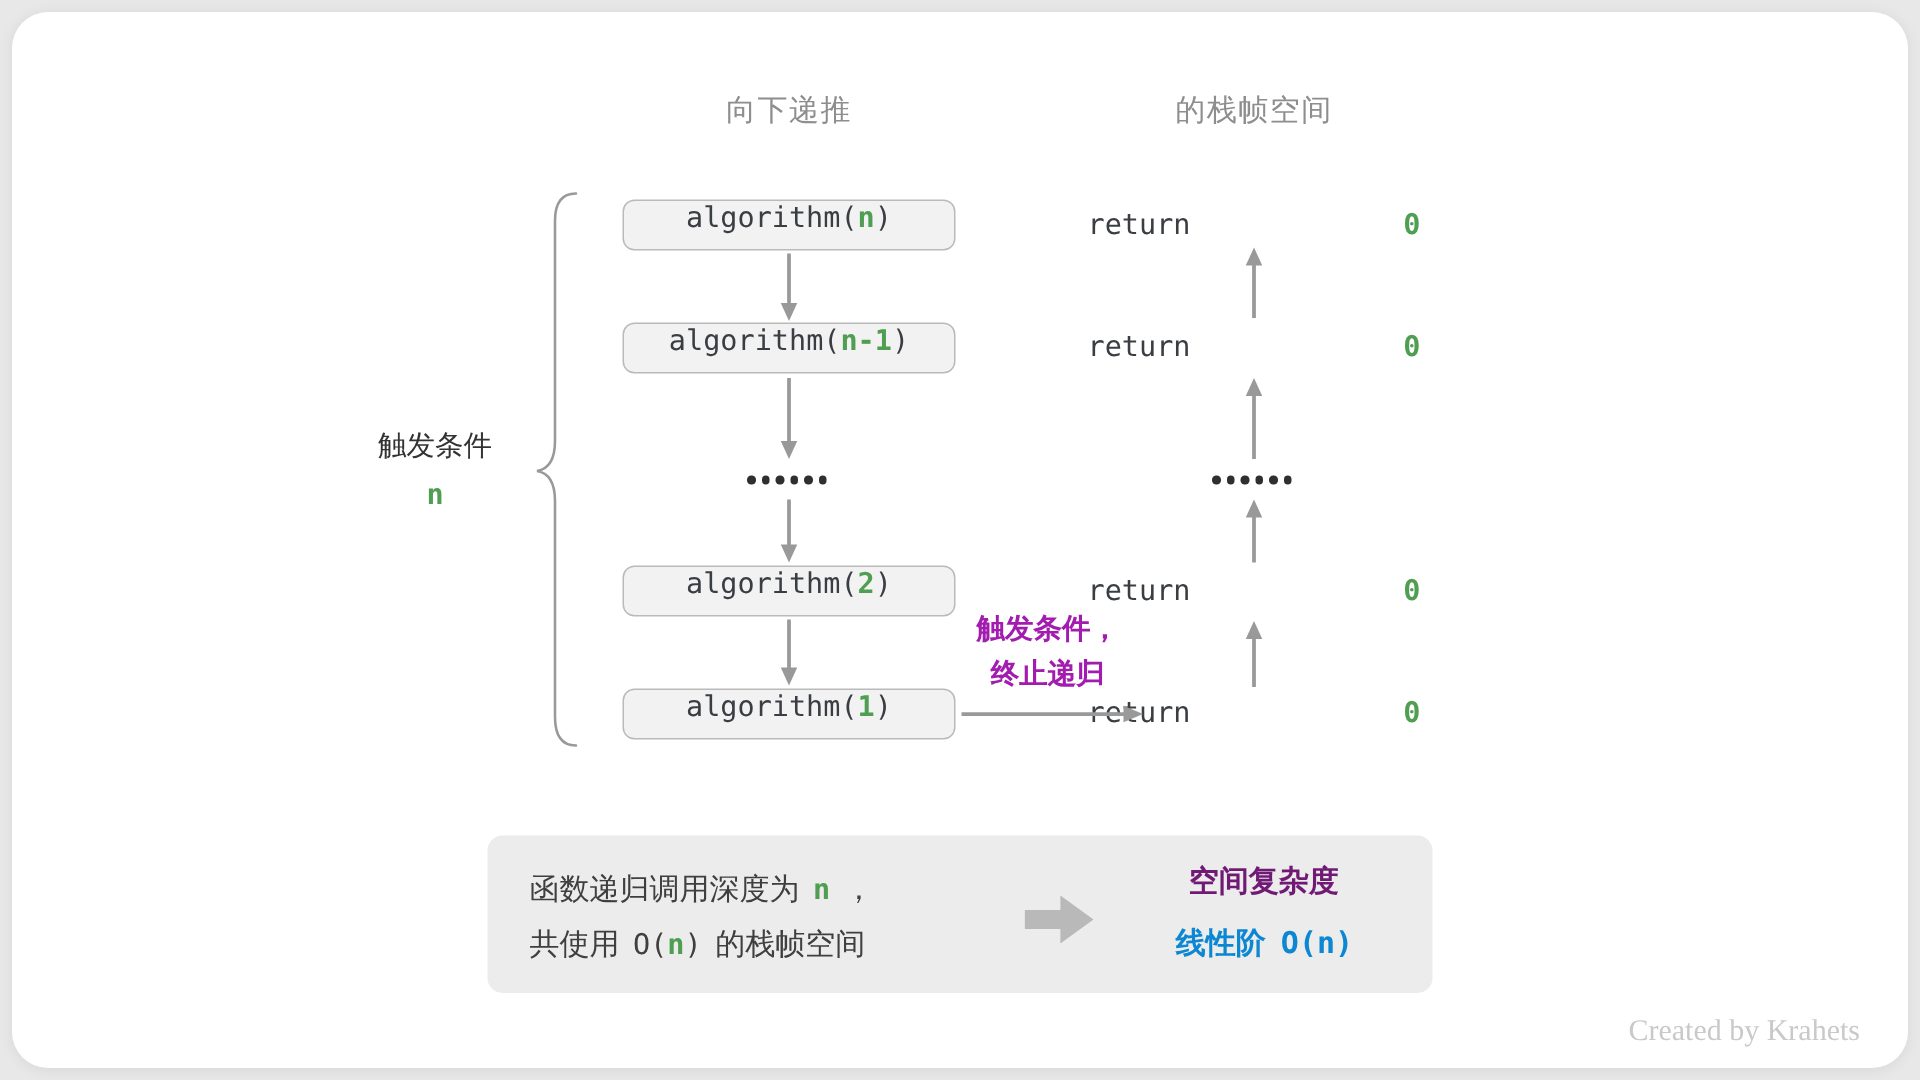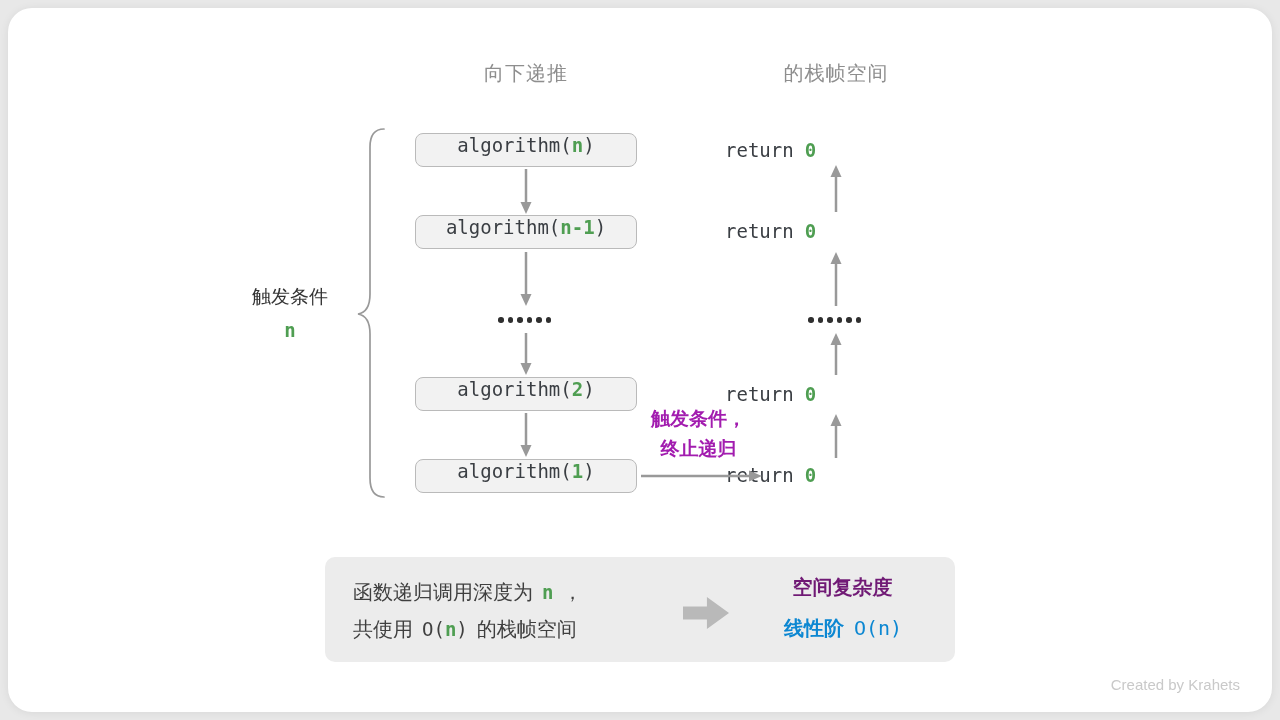--- a/index.html
+++ b/index.html
@@ -20,21 +20,21 @@
   .h-right { left:725px; top:60px; }
 
   .call-box {
     position:absolute; left:415px; width:222px; height:34px;
     background:#f2f2f2; border:1.6px solid #bababa; border-radius:8px;
     display:flex; align-items:flex-start; justify-content:center;
     font-family:"DejaVu Sans Mono", monospace; font-size:19px; color:#3a3e43;
   }
   .ret-row {
     position:absolute; left:725px; width:222px; height:34px;
-    display:flex; align-items:center; justify-content:flex-start;
+    display:flex; align-items:center; justify-content:space-between;
     font-family:"DejaVu Sans Mono", monospace; font-size:19px; color:#3a3e43;
   }
   .green { color:#4f9e52; font-weight:bold; }
   .ret-row .green { margin-left:11px; }
 
   .dots { position:absolute; display:flex; gap:4px; align-items:center; }
   .dots i { width:5.5px; height:5.5px; border-radius:50%; background:#2f2f2f; }
 
   .depth-label {
     position:absolute; left:213px; top:284px; width:154px; text-align:center;
@@ -58,31 +58,31 @@
   .sum-mono { font-family:"DejaVu Sans Mono", monospace; font-size:19px; }
   .sp-l { margin-left:9px; } .sp-r { margin-right:9px; }
   .sum-title {
     position:absolute; left:760px; top:574px; width:165px; text-align:center;
     font-size:20px; font-weight:bold; color:#701a75;
   }
   .sum-result {
     position:absolute; left:748px; top:615px; width:190px; text-align:center;
     font-size:20px; font-weight:bold; color:#0c87d2; white-space:nowrap;
   }
-  .sum-result .mono { font-family:"DejaVu Sans Mono", monospace; font-weight:normal; margin-left:10px; }
+  .sum-result .mono { font-family:"DejaVu Sans Mono", monospace; font-weight:bold; margin-left:10px; }
 
   .block-arrow {
     position:absolute; left:683px; top:597px; width:46px; height:32px;
     background:#b9b9b9;
     clip-path:polygon(0 30%, 52% 30%, 52% 0, 100% 50%, 52% 100%, 52% 70%, 0 70%);
   }
 
   .watermark {
     position:absolute; left:1000px; top:676px; width:240px; text-align:right;
-    font-family:Liberation Sans, sans-serif; font-size:15px; color:#c9c9c9;
+    font-family:Liberation Serif, serif; font-size:20px; color:#c9c9c9;
   }
   svg { position:absolute; overflow:visible; }
 </style>
 </head>
 <body>
 
 <div class="card"></div>
 
 <div class="col-header h-left">向下递推</div>
 <div class="col-header h-right">的栈帧空间</div>

